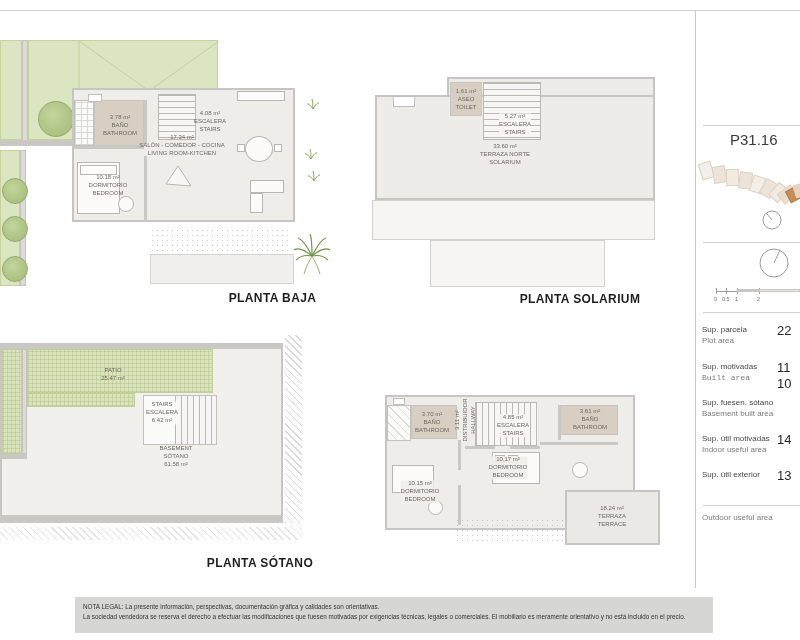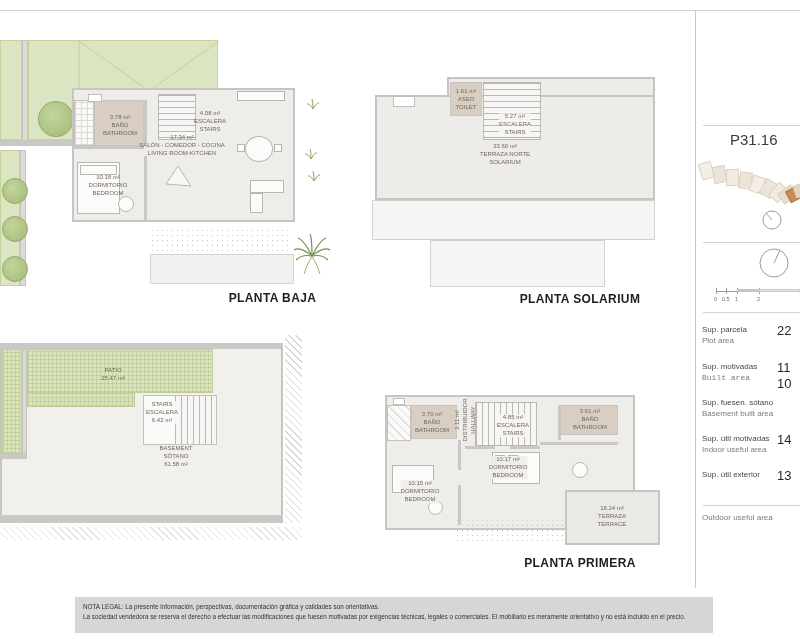--- a/index.html
+++ b/index.html
@@ -290,21 +290,21 @@
     </div>
     <div class="rl" style="left:232px;top:127px;">
       <div>18.24 m²</div>
       <div>TERRAZA</div>
       <div>TERRACE</div>
     </div>
   </div>
 
   <div class="plan-title" style="left:165px;top:291px;width:215px;">PLANTA BAJA</div>
   <div class="plan-title" style="left:500px;top:292px;width:160px;">PLANTA SOLARIUM</div>
-  <div class="plan-title" style="left:500px;top:556px;width:160px;">PLANTA PRIMERA</div>
+  <div class="plan-title" style="left:180px;top:556px;width:160px;">PLANTA SÓTANO</div>
 
   <div>
     <div class="hline" style="left:703px;top:125px;width:97px;"></div>
     <div class="sb-id" style="left:704px;top:131px;">P31.16</div>
 
     <div>
       <div class="tile" style="left:700px;top:162px;background:#f3eee7;transform:rotate(-18deg);"></div>
       <div class="tile" style="left:713px;top:166px;background:#ece4d8;transform:rotate(-10deg);"></div>
       <div class="tile" style="left:726px;top:169px;background:#f1ebe2;transform:rotate(-2deg);"></div>
       <div class="tile" style="left:739px;top:172px;background:#ece4d8;transform:rotate(8deg);"></div>

